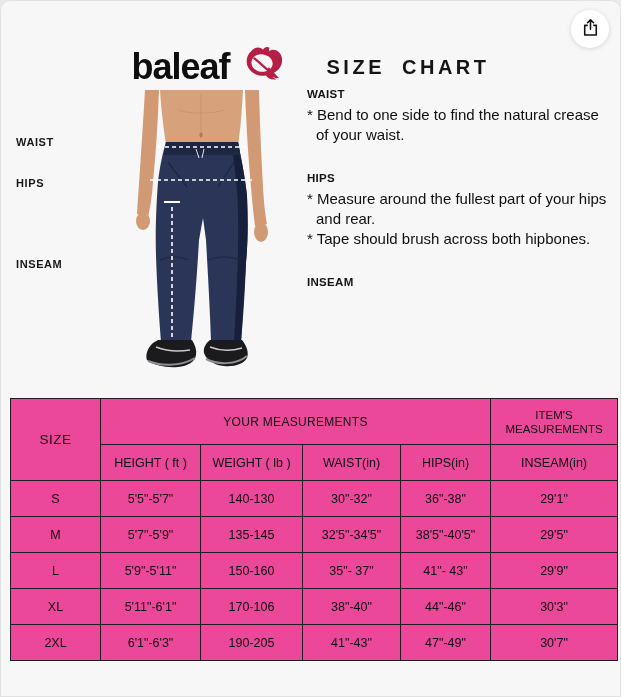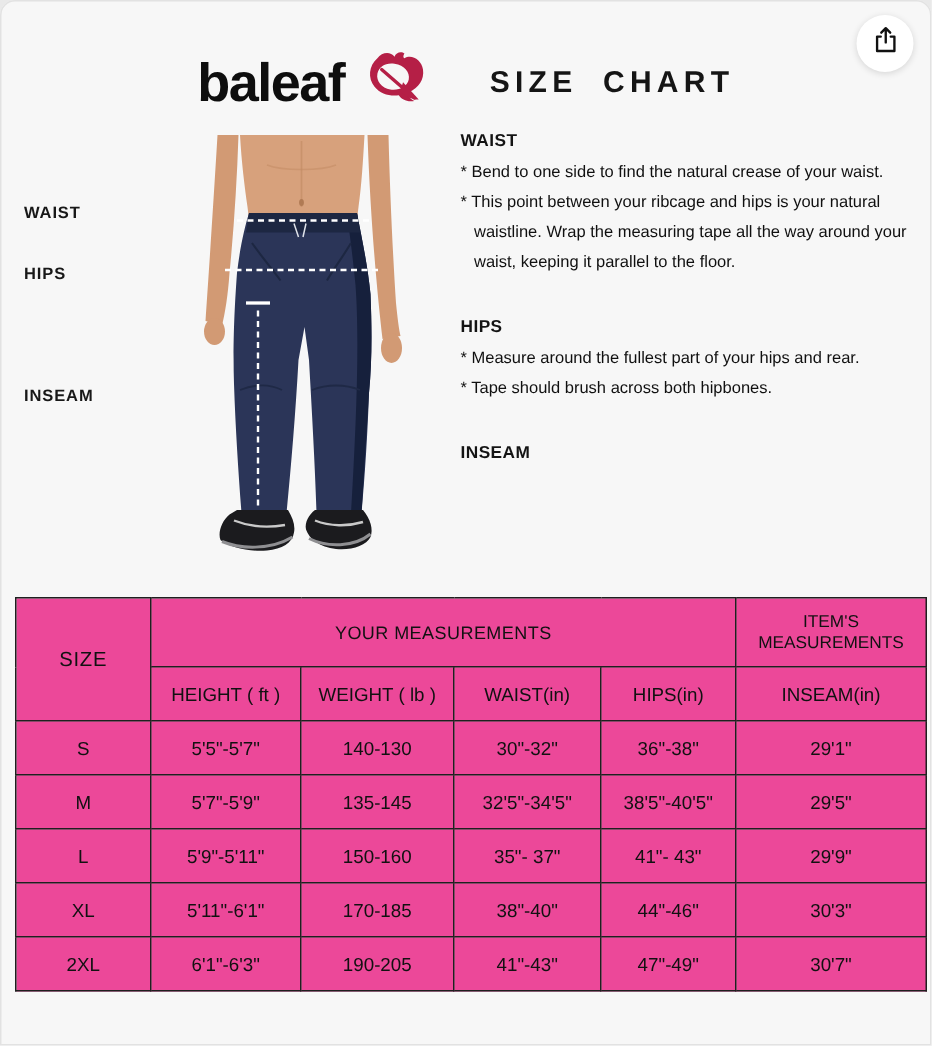--- a/index.html
+++ b/index.html
@@ -9,39 +9,39 @@
     overflow:hidden; border-radius:10px 10px 0 0; box-shadow:0 0 0 1px #e2e2e2 inset;
   }
 
   
   .share-btn {
     position:absolute; top:10px; right:12px; width:38px; height:38px; border-radius:50%;
     background:#ffffff; box-shadow:0 1px 5px rgba(0,0,0,.14);
     display:flex; align-items:center; justify-content:center; cursor:pointer;
   }
   .header {
-    position:absolute; top:32px; left:0; right:0; height:46px;
+    position:absolute; top:44px; left:0; right:0; height:46px;
     display:flex; align-items:center; justify-content:center; gap:12px;
   }
   .brand { font-size:36px; font-weight:700; letter-spacing:-1px; color:#0e0e0e; line-height:1; }
   .brand-icon { width:42px; height:38px; margin-top:-4px; }
   .title { font-size:20px; font-weight:600; letter-spacing:3.5px; word-spacing:8px; margin-left:31px; color:#151515; }
 
   
   .figure { position:absolute; left:100px; top:90px; width:200px; height:300px; }
   .m-label { position:absolute; font-size:11px; font-weight:700; letter-spacing:.6px; color:#181818; }
   .m-label.waist  { left:16px; top:136px; }
   .m-label.hips   { left:16px; top:177px; }
   .m-label.inseam { left:16px; top:258px; }
 
   
   .instructions { position:absolute; left:307px; top:88px; width:305px; }
   .instr-section + .instr-section { margin-top:27px; }
   .instr-heading { font-size:11.5px; font-weight:700; margin:0 0 5px 0; letter-spacing:.3px; }
-  .instr-bullet { font-size:11px; line-height:20px; margin:0; padding-left:9px; text-indent:-9px; color:#101010; }
+  .instr-bullet { font-size:15px; line-height:20px; margin:0; padding-left:9px; text-indent:-9px; color:#101010; }
 
   
   .size-table {
     position:absolute; left:10px; top:398px; width:607px;
     border-collapse:collapse; table-layout:fixed;
   }
   .size-table td, .size-table th {
     border:1.5px solid #1f1f1f; text-align:center; vertical-align:middle;
     font-weight:400; padding:0; background:#ec4899; color:#111;
   }
@@ -118,21 +118,20 @@
       <path d="M110,250 L142,250 C147,256 149,263 147,268 C144,274 134,277 124,276 C113,275 106,269 104,263 C103,258 106,253 110,250 Z" fill="#1b1b1e"></path>
       <path d="M110,257 C120,261 132,261 142,258" stroke="#c9c9c9" stroke-width="1.6" fill="none"></path>
       <path d="M106,269 C118,275 136,275 147,266" stroke="#8f8f92" stroke-width="2" fill="none"></path>
     </svg>
   </div>
 
   <div class="instructions">
     <div class="instr-section">
       <p class="instr-heading">WAIST</p>
       <p class="instr-bullet">* Bend to one side to find the natural crease of your waist.</p>
-      <p class="instr-bullet">* This point between your ribcage and hips is your natural waistline. Wrap the measuring tape all the way around your waist, keeping it parallel to the floor.</p>
     </div>
     <div class="instr-section">
       <p class="instr-heading">HIPS</p>
       <p class="instr-bullet">* Measure around the fullest part of your hips and rear.</p>
       <p class="instr-bullet">* Tape should brush across both hipbones.</p>
     </div>
     <div class="instr-section">
       <p class="instr-heading">INSEAM</p>
     </div>
   </div>
@@ -179,21 +178,21 @@
         <td class="cell-val">L</td>
         <td class="cell-val">5'9"-5'11"</td>
         <td class="cell-val">150-160</td>
         <td class="cell-val">35"- 37"</td>
         <td class="cell-val">41"- 43"</td>
         <td class="cell-val">29'9"</td>
       </tr>
       <tr class="row-data">
         <td class="cell-val">XL</td>
         <td class="cell-val">5'11"-6'1"</td>
-        <td class="cell-val">170-185</td>
+        <td class="cell-val">170-106</td>
         <td class="cell-val">38"-40"</td>
         <td class="cell-val">44"-46"</td>
         <td class="cell-val">30'3"</td>
       </tr>
       <tr class="row-data">
         <td class="cell-val">2XL</td>
         <td class="cell-val">6'1"-6'3"</td>
         <td class="cell-val">190-205</td>
         <td class="cell-val">41"-43"</td>
         <td class="cell-val">47"-49"</td>

